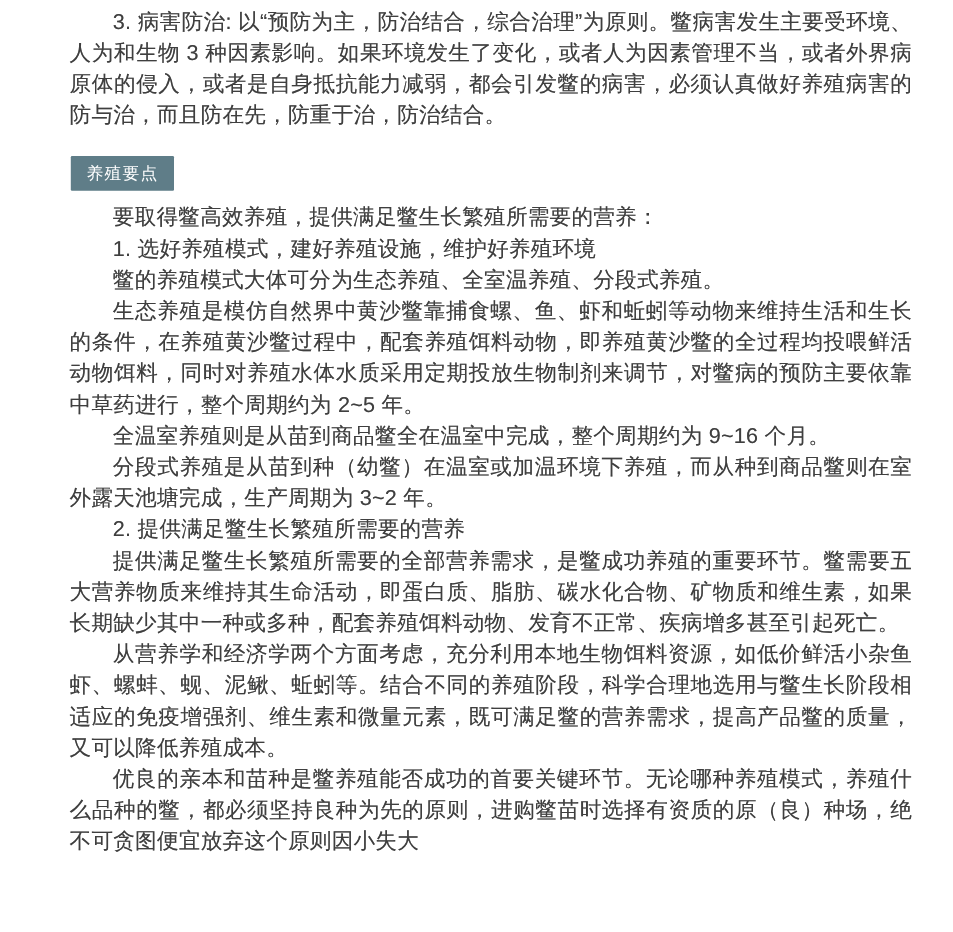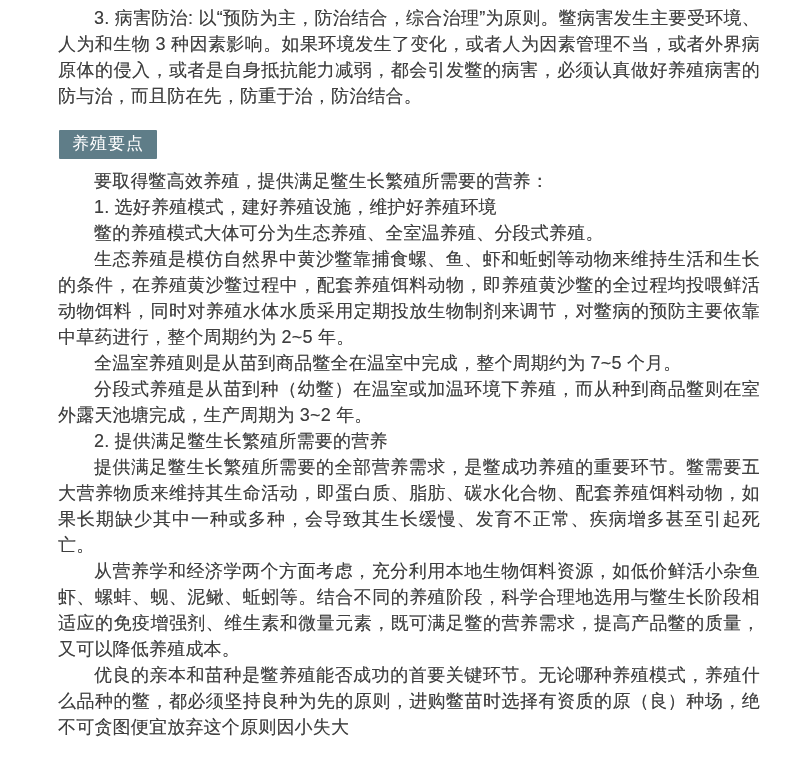--- a/index.html
+++ b/index.html
@@ -28,21 +28,21 @@
     text-justify: inter-ideograph;
     text-indent: 2em;
     color: #3f3f3f;
     
     text-shadow: 0 0 0.4px rgba(63,63,63,0.55);
   }
   .badge {
     display: inline-block;
     margin: 21px 0 9px 1px;
     padding: 3px 13px 4px 13px;
-    font-size: 17px;
+    font-size: 14px;
     line-height: 22px;
     letter-spacing: 1px;
     border-radius: 1px;
   }
 </style>
 </head>
 <body>
 
 <div class="page" style="background-color: rgb(255, 255, 255);">
 
@@ -50,21 +50,21 @@
 
   <div class="badge" style="background-color: rgb(95, 125, 136);">
     <span style="color: rgb(255, 255, 255);">养殖要点</span>
   </div>
 
   <div>
     <p class="para">要取得鳖高效养殖，提供满足鳖生长繁殖所需要的营养：</p>
     <p class="para">1. 选好养殖模式，建好养殖设施，维护好养殖环境</p>
     <p class="para">鳖的养殖模式大体可分为生态养殖、全室温养殖、分段式养殖。</p>
     <p class="para">生态养殖是模仿自然界中黄沙鳖靠捕食螺、鱼、虾和蚯蚓等动物来维持生活和生长的条件，在养殖黄沙鳖过程中，配套养殖饵料动物，即养殖黄沙鳖的全过程均投喂鲜活动物饵料，同时对养殖水体水质采用定期投放生物制剂来调节，对鳖病的预防主要依靠中草药进行，整个周期约为 2~5 年。</p>
-    <p class="para">全温室养殖则是从苗到商品鳖全在温室中完成，整个周期约为 7~5 个月。</p>
+    <p class="para">全温室养殖则是从苗到商品鳖全在温室中完成，整个周期约为 9~16 个月。</p>
     <p class="para">分段式养殖是从苗到种（幼鳖）在温室或加温环境下养殖，而从种到商品鳖则在室外露天池塘完成，生产周期为 3~2 年。</p>
     <p class="para">2. 提供满足鳖生长繁殖所需要的营养</p>
-    <p class="para">提供满足鳖生长繁殖所需要的全部营养需求，是鳖成功养殖的重要环节。鳖需要五大营养物质来维持其生命活动，即蛋白质、脂肪、碳水化合物、配套养殖饵料动物，如果长期缺少其中一种或多种，会导致其生长缓慢、发育不正常、疾病增多甚至引起死亡。</p>
+    <p class="para">提供满足鳖生长繁殖所需要的全部营养需求，是鳖成功养殖的重要环节。鳖需要五大营养物质来维持其生命活动，即蛋白质、脂肪、碳水化合物、矿物质和维生素，如果长期缺少其中一种或多种，配套养殖饵料动物、发育不正常、疾病增多甚至引起死亡。</p>
     <p class="para">从营养学和经济学两个方面考虑，充分利用本地生物饵料资源，如低价鲜活小杂鱼虾、螺蚌、蚬、泥鳅、蚯蚓等。结合不同的养殖阶段，科学合理地选用与鳖生长阶段相适应的免疫增强剂、维生素和微量元素，既可满足鳖的营养需求，提高产品鳖的质量，又可以降低养殖成本。</p>
     <p class="para">优良的亲本和苗种是鳖养殖能否成功的首要关键环节。无论哪种养殖模式，养殖什么品种的鳖，都必须坚持良种为先的原则，进购鳖苗时选择有资质的原（良）种场，绝不可贪图便宜放弃这个原则因小失大</p>
   </div>
 
 </div>
 
 </body></html>

